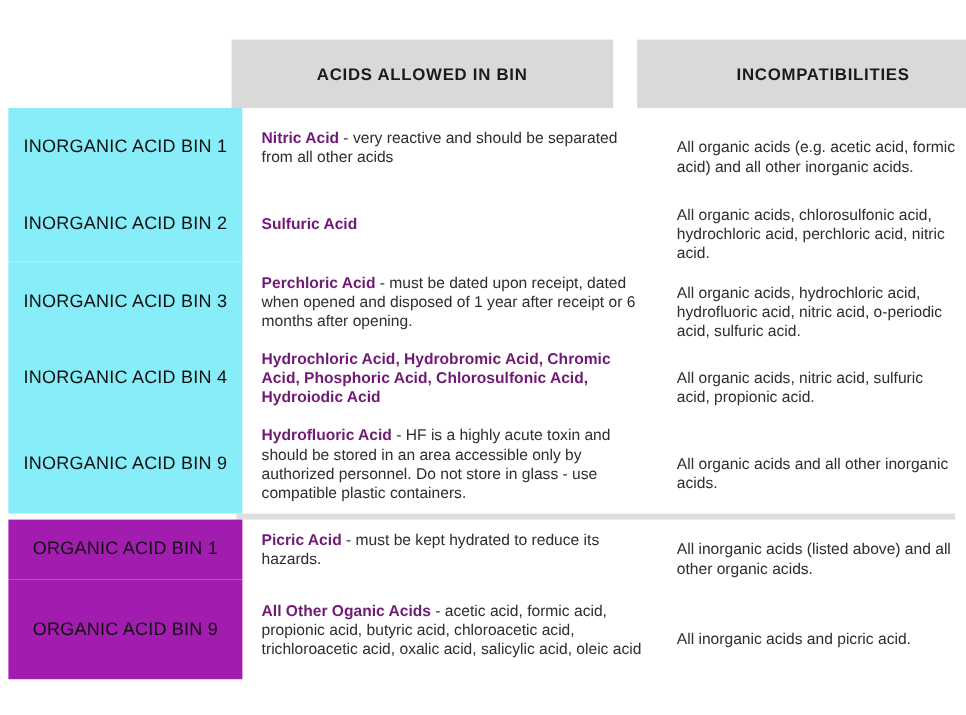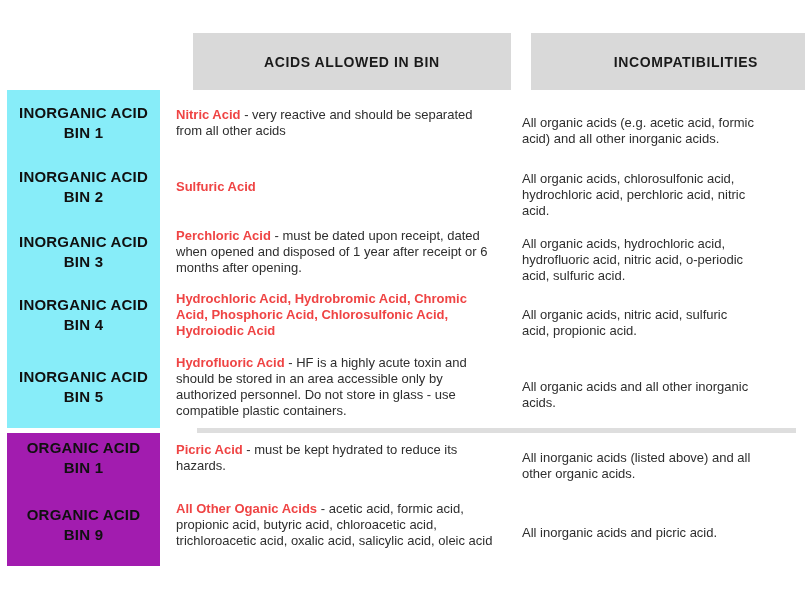--- a/index.html
+++ b/index.html
@@ -18,42 +18,42 @@
     font-weight:bold; font-size:14px; letter-spacing:0.6px; color:#1a1a1a;
   }
   .hbox-allowed { width:330px; }
   .hbox-incompat { width:247px; margin-left:20px;padding-left:36px; }
 
   .row { display:flex; }
   .r1{height:65px}.r2{height:63px}.r3{height:67px}.r4{height:60px}.r5{height:83px}
   .r6{height:50px}.r7{height:83px}
 
   .c1 {
-    width:153px; margin-left:7px;
+    width:195px; margin-left:7px;
     display:flex; align-items:center; justify-content:center;
     text-align:center;
-    font-weight:bold; font-size:15px; line-height:20px;
+    font-weight:normal; font-size:15px; line-height:20px;
     letter-spacing:0.2px; color:#101010;
     padding:0 8px; box-sizing:border-box;
   }
   .sec-inorganic .c1 { background:#87edf9; }
   .sec-organic  .c1 { background:#a21caf; }
 
   .c2 {
     width:337px; margin-left:4px;
     padding:0 8px 0 12px; box-sizing:border-box;
     display:flex; align-items:center;
   }
   .c3 {
     width:247px; margin-left:13px;
     padding:16px 6px 0 8px; box-sizing:border-box;
     display:flex; align-items:center;
   }
   .body-text { font-size:13px; line-height:16px; color:#2e2e2e; }
-  .body-text strong { color:#ef4444; }
+  .body-text strong { color:#701a75; }
 
   .divider-row { height:5px; display:flex; }
   .divider-bar { margin-left:197px; width:599px; height:5px; background:#dedede; }
 </style>
 </head>
 <body>
 
 <div class="page">
 
   <div class="header-row">
@@ -98,21 +98,21 @@
       <div class="c1">INORGANIC ACID BIN 4</div>
       <div class="c2">
         <div class="body-text"><strong>Hydrochloric Acid, Hydrobromic Acid, Chromic Acid, Phosphoric Acid, Chlorosulfonic Acid, Hydroiodic Acid</strong><span></span></div>
       </div>
       <div class="c3">
         <div class="body-text">All organic acids, nitric acid, sulfuric acid, propionic acid.</div>
       </div>
     </div>
 
     <div class="row r5">
-      <div class="c1">INORGANIC ACID BIN 5</div>
+      <div class="c1">INORGANIC ACID BIN 9</div>
       <div class="c2">
         <div class="body-text"><strong>Hydrofluoric Acid</strong><span> - HF is a highly acute toxin and should be stored in an area accessible only by authorized personnel. Do not store in glass - use compatible plastic containers.</span></div>
       </div>
       <div class="c3">
         <div class="body-text">All organic acids and all other inorganic acids.</div>
       </div>
     </div>
 
   </div>
 

